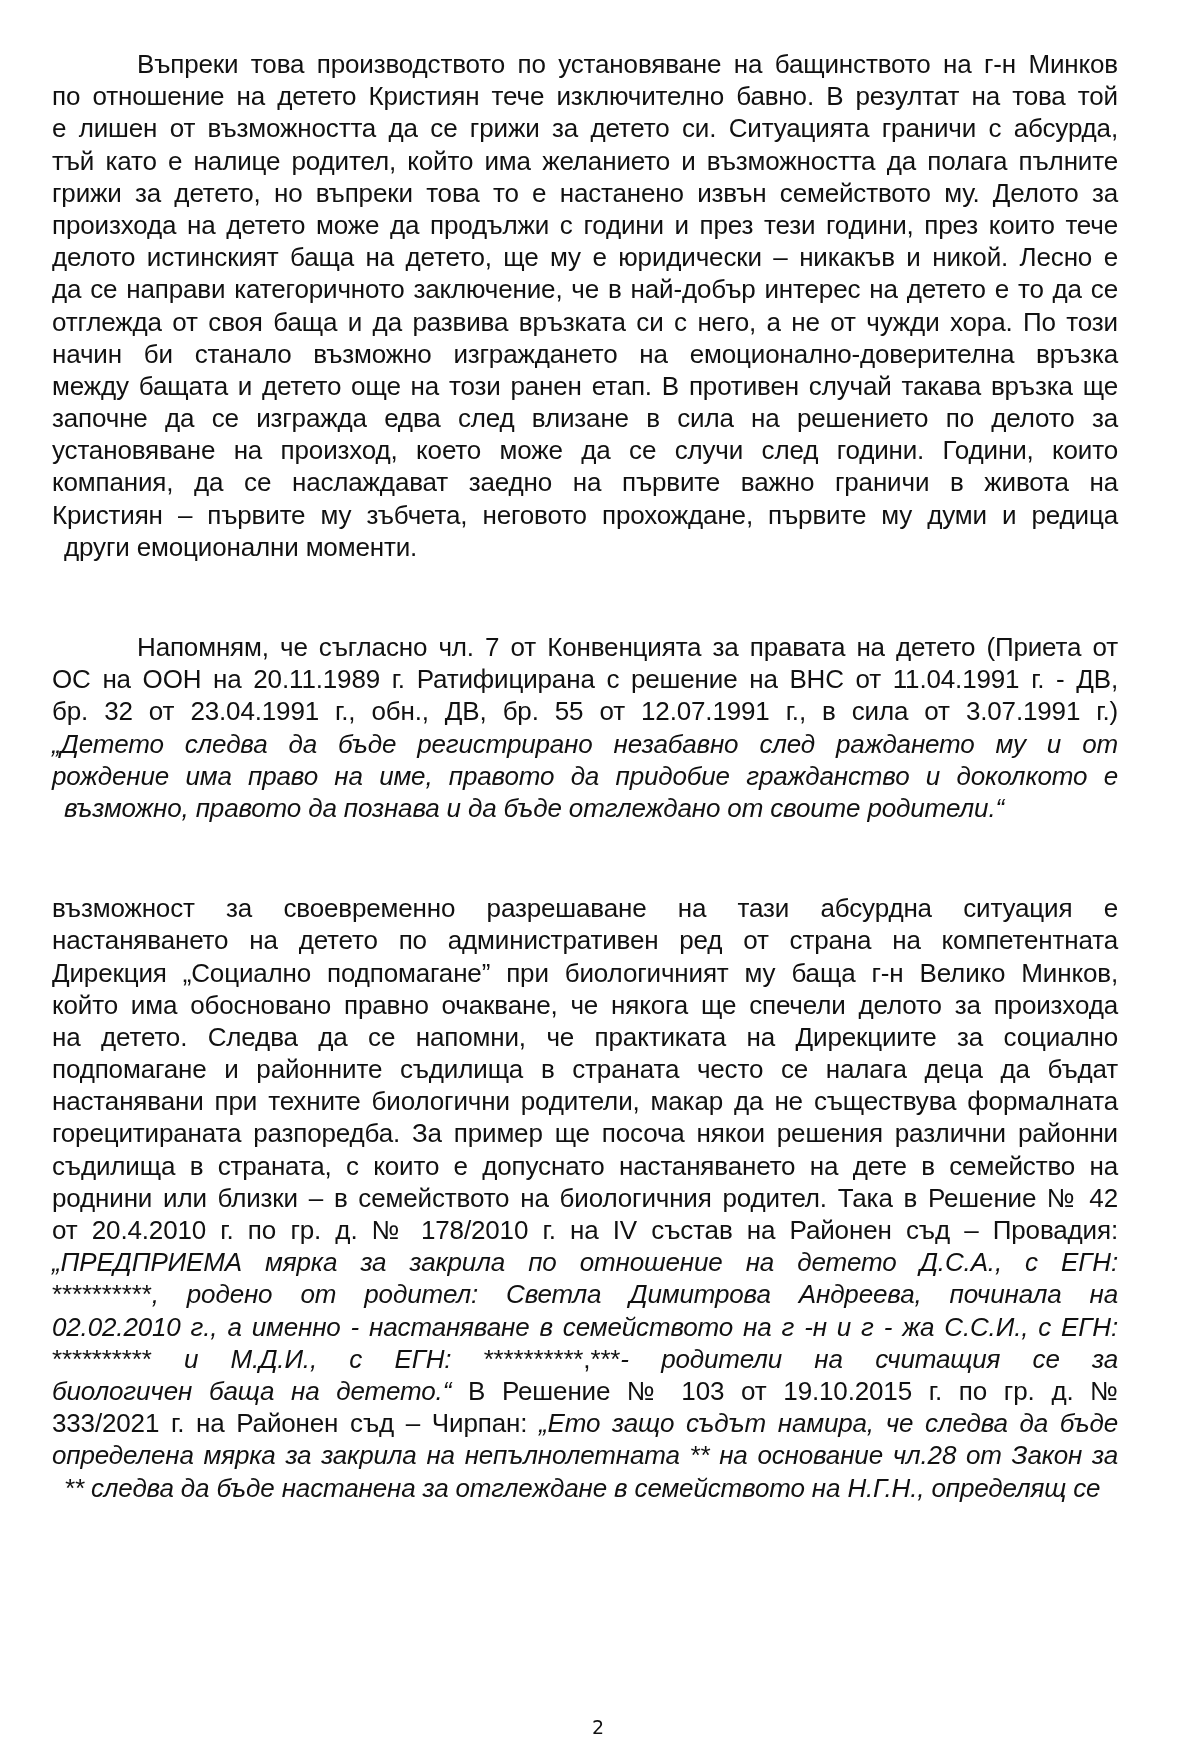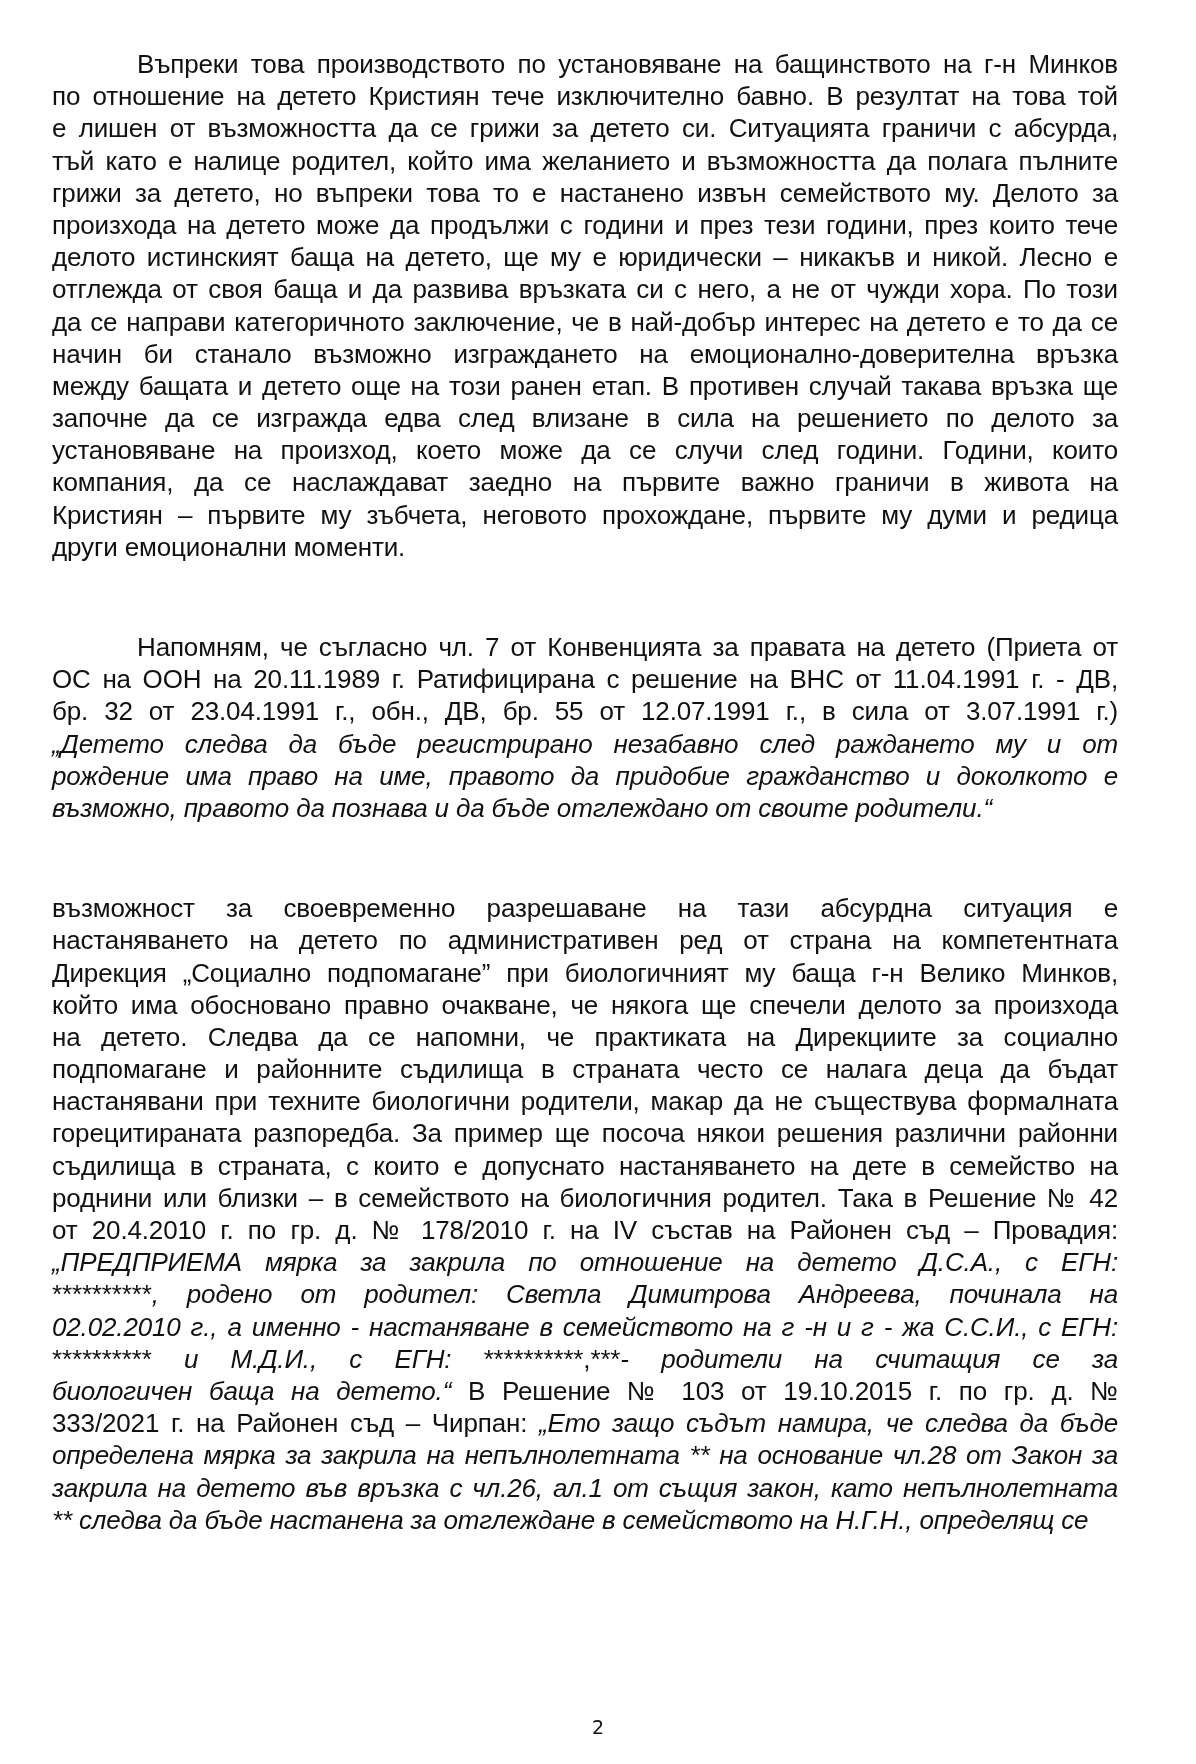--- a/index.html
+++ b/index.html
@@ -8,21 +8,21 @@
     position: absolute; left: 52px; top: 48px; width: 1066px;
     font-family: Liberation Sans, sans-serif;
     font-size: 26px; color: #111111;
   }
   .para { margin: 0; }
   .line {
     display: block; height: 32.2px; line-height: 32.2px;
     white-space: nowrap; text-align: justify; text-align-last: justify;
     letter-spacing: -0.15px;
   }
-  .line.last { text-align-last: left; }
+  .line.last { text-align-last: left; margin-left: 12px; }
   .line.indent { padding-left: 85px; }
   .it { font-style: italic; }
   .gap1 { height: 68px; }
   .gap2 { height: 68px; }
   .pagenum {
     position: absolute; left: 0; width: 1196px; top: 1716px; text-align: center;
     font-family: "DejaVu Sans", sans-serif; font-size: 19px; color: #111;
   }
 </style>
 </head>
@@ -30,22 +30,22 @@
 
 <div class="page">
   <div class="para">
       <span class="line indent"><span>Въпреки това производството по установяване на бащинството на г-н Минков</span></span>
       <span class="line"><span>по отношение на детето Кристиян тече изключително бавно.  В резултат на това той</span></span>
       <span class="line"><span>е лишен от възможността да се грижи за детето си. Ситуацията граничи с абсурда,</span></span>
       <span class="line"><span>тъй като е налице родител, който има желанието и възможността да полага пълните</span></span>
       <span class="line"><span>грижи за детето, но въпреки това то е настанено извън семейството му. Делото за</span></span>
       <span class="line"><span>произхода на детето може да продължи с години и през тези години, през които тече</span></span>
       <span class="line"><span>делото истинският баща на детето, ще му е юридически – никакъв и никой. Лесно е</span></span>
+      <span class="line"><span>да се направи категоричното заключение, че в най-добър интерес на детето е то да се</span></span>
       <span class="line"><span>отглежда от своя баща и да развива връзката си с него, а не от чужди хора. По този</span></span>
-      <span class="line"><span>да се направи категоричното заключение, че в най-добър интерес на детето е то да се</span></span>
       <span class="line"><span>начин би станало възможно изграждането на емоционално-доверителна връзка</span></span>
       <span class="line"><span>между бащата и детето още на този ранен етап. В противен случай такава връзка ще</span></span>
       <span class="line"><span>започне да се изгражда едва след влизане в сила на решението по делото за</span></span>
       <span class="line"><span>установяване на произход, което може да се случи след години. Години, които</span></span>
       <span class="line"><span>компания, да се наслаждават заедно на първите важно граничи в живота на</span></span>
       <span class="line"><span>Кристиян – първите му зъбчета, неговото прохождане, първите му думи и редица</span></span>
       <span class="line last"><span>други емоционални моменти.</span></span>
     </div>
   <div class="gap1"></div>
   <div class="para">
@@ -69,18 +69,17 @@
       <span class="line"><span>съдилища в страната, с които е допуснато настаняването на дете в семейство на</span></span>
       <span class="line"><span>роднини или близки – в семейството на биологичния родител. Така в Решение № 42</span></span>
       <span class="line"><span>от 20.4.2010 г. по гр. д. № 178/2010 г. на IV състав на Районен съд – Провадия:</span></span>
       <span class="line"><span class="it">„ПРЕДПРИЕМА мярка за закрила по отношение на детето Д.С.А., с ЕГН:</span></span>
       <span class="line"><span>**********</span><span class="it">, родено от родител: Светла Димитрова Андреева, починала на</span></span>
       <span class="line"><span class="it">02.02.2010 г., а именно - настаняване в семейството на г -н и г - жа С.С.И., с ЕГН:</span></span>
       <span class="line"><span>**********</span><span class="it"> и М.Д.И., с ЕГН: </span><span>**********,***</span><span class="it">- родители на считащия се за</span></span>
       <span class="line"><span class="it">биологичен баща на детето.“</span><span> В Решение № 103 от 19.10.2015 г. по гр. д. №</span></span>
       <span class="line"><span>333/2021 г. на Районен съд – Чирпан: </span><span class="it">„Ето защо съдът намира, че следва да бъде</span></span>
       <span class="line"><span class="it">определена мярка за закрила на непълнолетната ** на основание чл.28 от Закон за</span></span>
-      <span class="line"><span class="it">закрила на детето във връзка с чл.26, ал.1 от същия закон, като непълнолетната</span></span>
       <span class="line last"><span class="it">** следва да бъде настанена за отглеждане в семейството на Н.Г.Н., определящ се</span></span>
     </div>
 </div>
 
 <div class="pagenum">2</div>
 
 </body></html>

